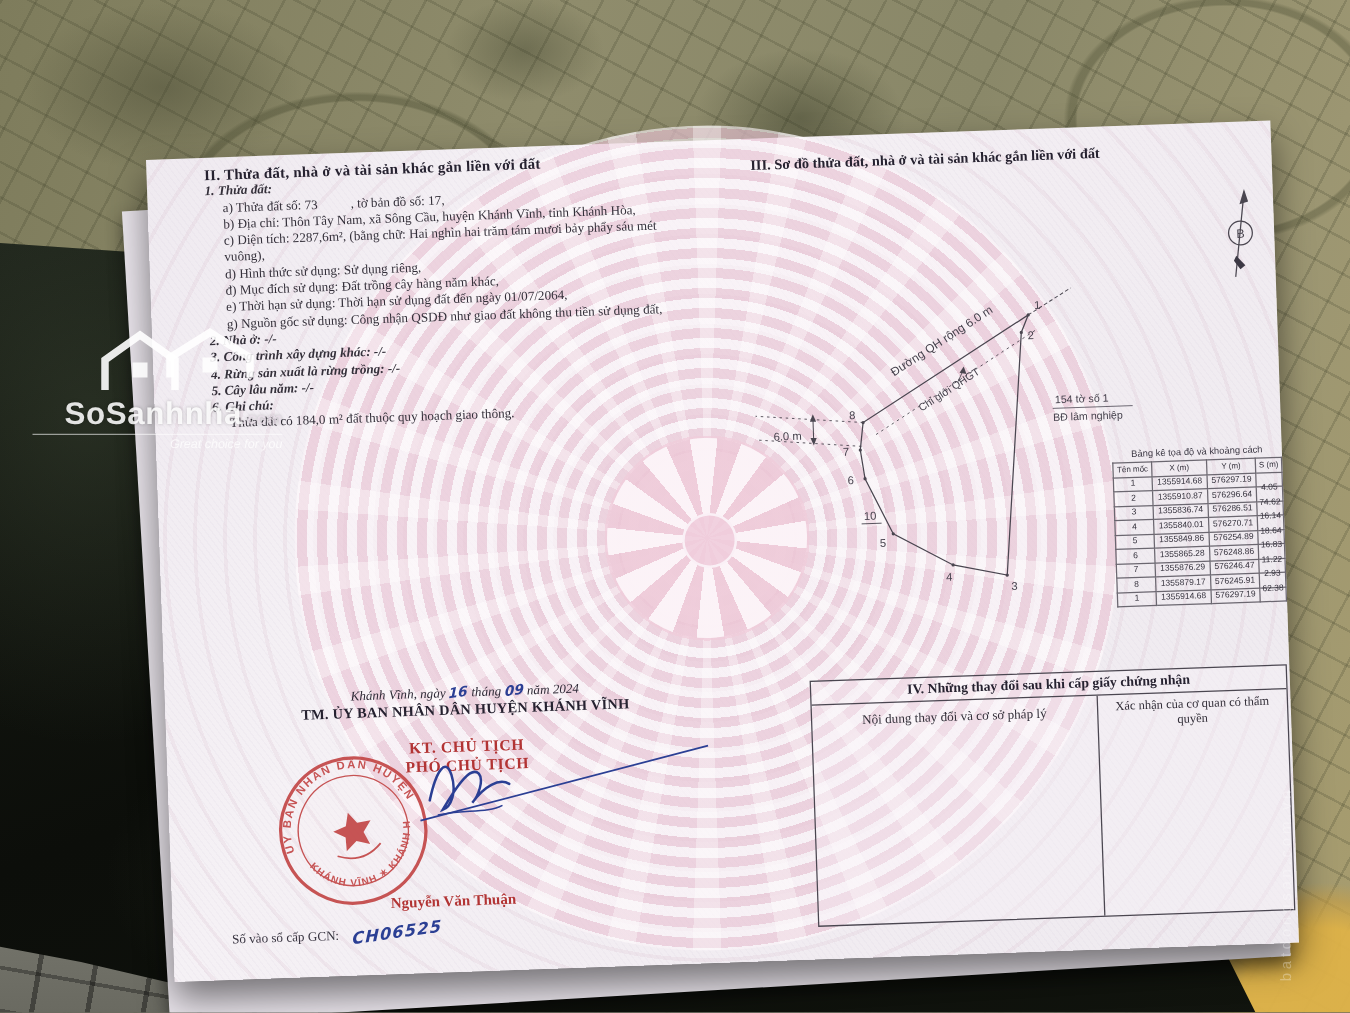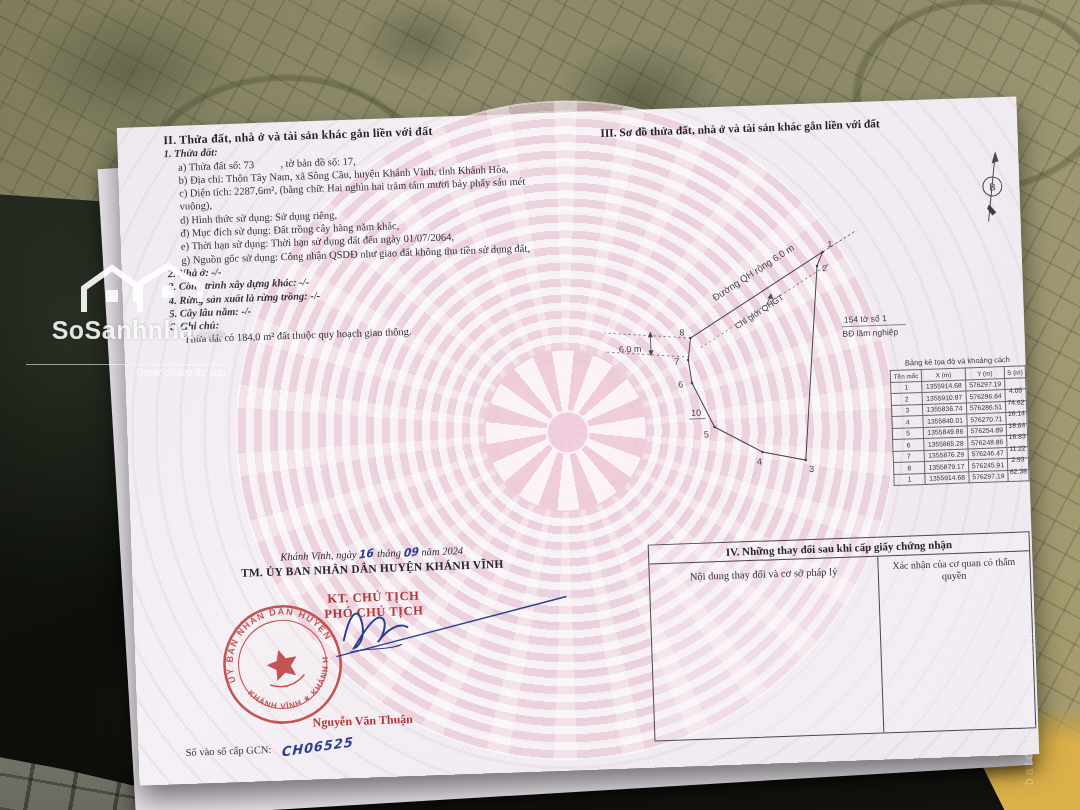--- a/index.html
+++ b/index.html
@@ -105,21 +105,21 @@
   .gcn{position:absolute;left:47px;top:618px;font-size:10.5px;color:#3a3642;}
   .gcn .hand{font-size:13px;margin-left:10px;letter-spacing:1px;}
 
   
   .wm-logo{position:absolute;left:26px;top:262px;width:200px;color:rgba(255,255,255,.88);
     font-family:"Liberation Sans",sans-serif;z-index:9;text-align:right;}
   .wm-brand{font-size:25px;font-weight:bold;letter-spacing:.5px;line-height:20px;
     text-shadow:0 0 3px rgba(0,0,0,.25);}
   .wm-tld{font-size:13px;font-weight:bold;color:rgba(235,225,235,.8);}
   .wm-tagline{font-size:10px;color:rgba(255,255,255,.75);border-top:1px solid rgba(255,255,255,.55);
-    margin-top:19px;padding-top:2px;font-style:italic;}
+    margin-top:2px;padding-top:2px;font-style:italic;}
   .wm-side{position:absolute;left:1022px;top:555px;height:230px;z-index:9;
     writing-mode:vertical-rl;transform:rotate(180deg);
     font-family:"Liberation Sans",sans-serif;font-size:12px;letter-spacing:3px;
     color:rgba(255,255,255,.30);}
 </style>
 </head>
 <body>
 
 <div id="photo">
 

